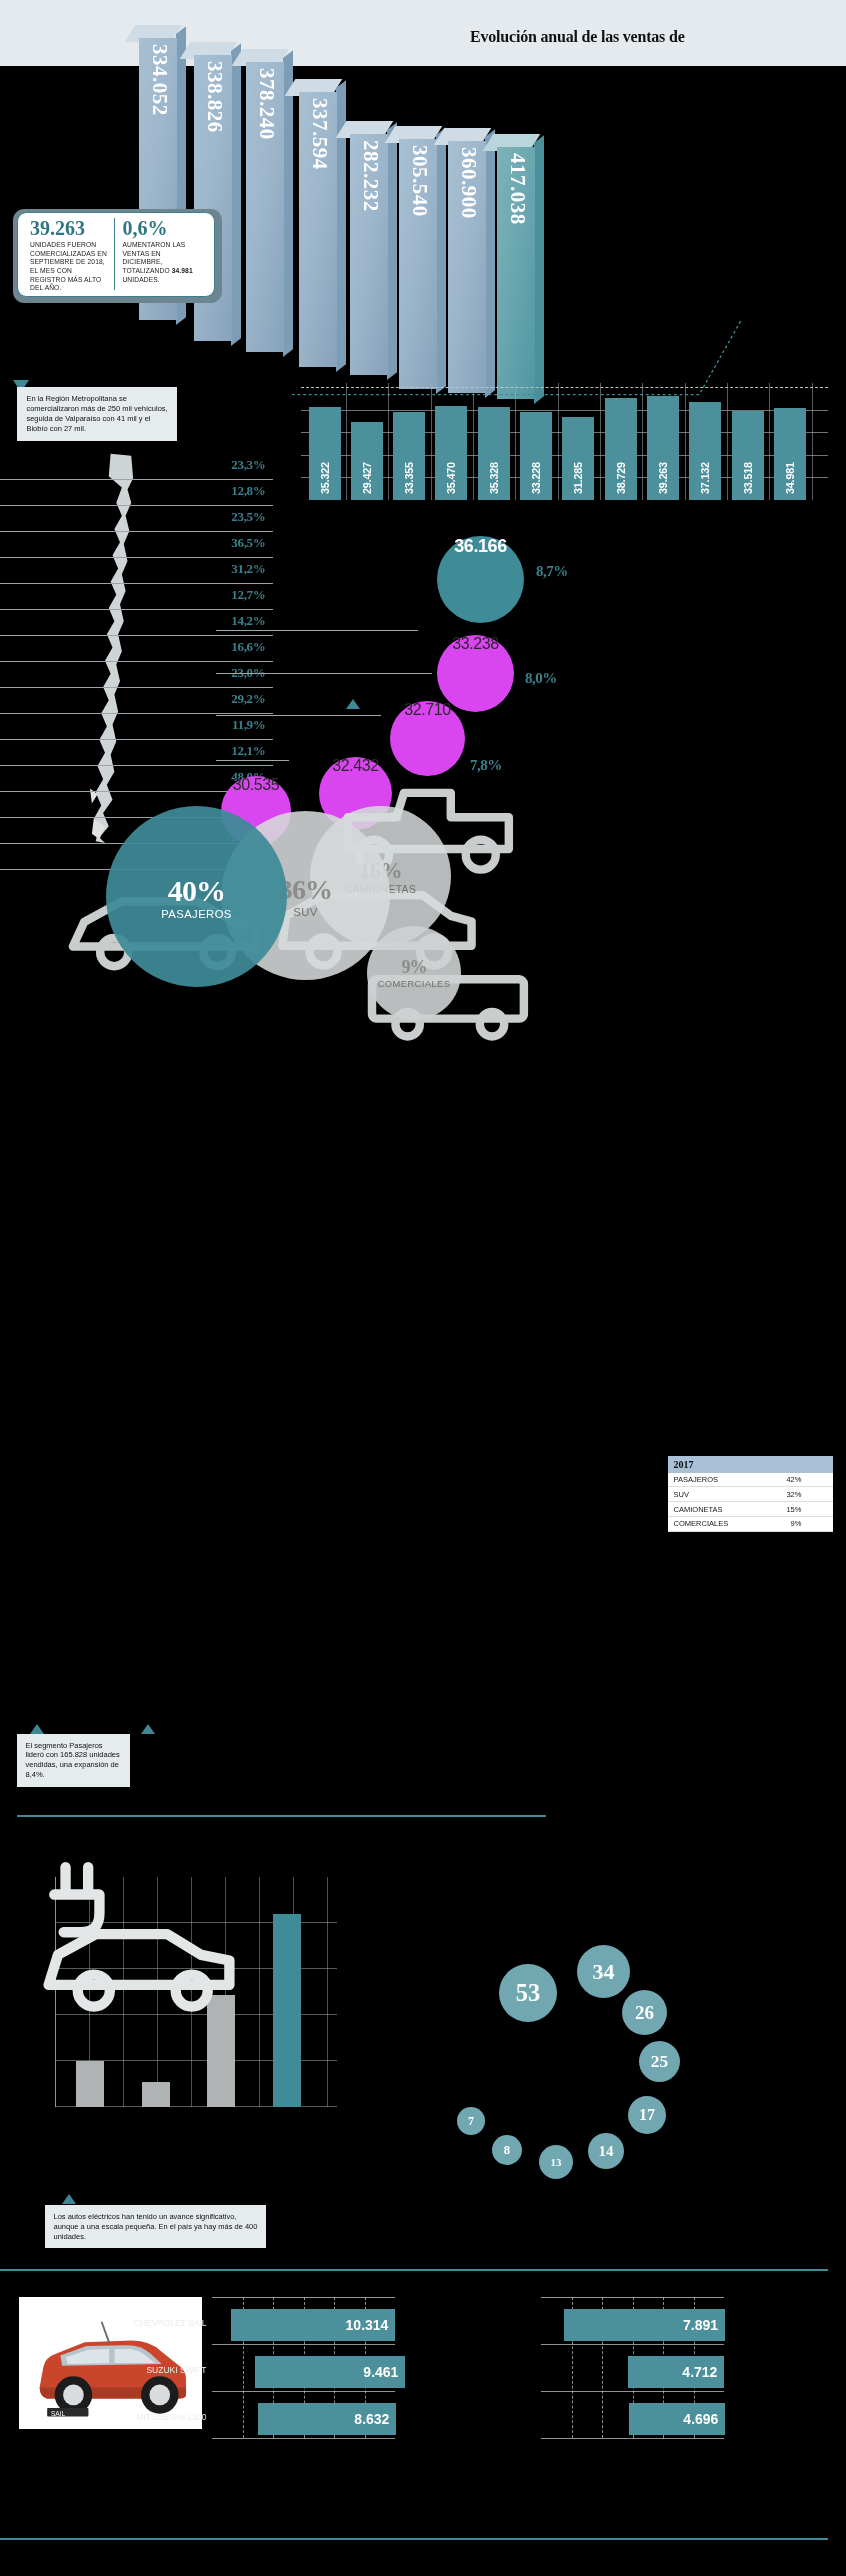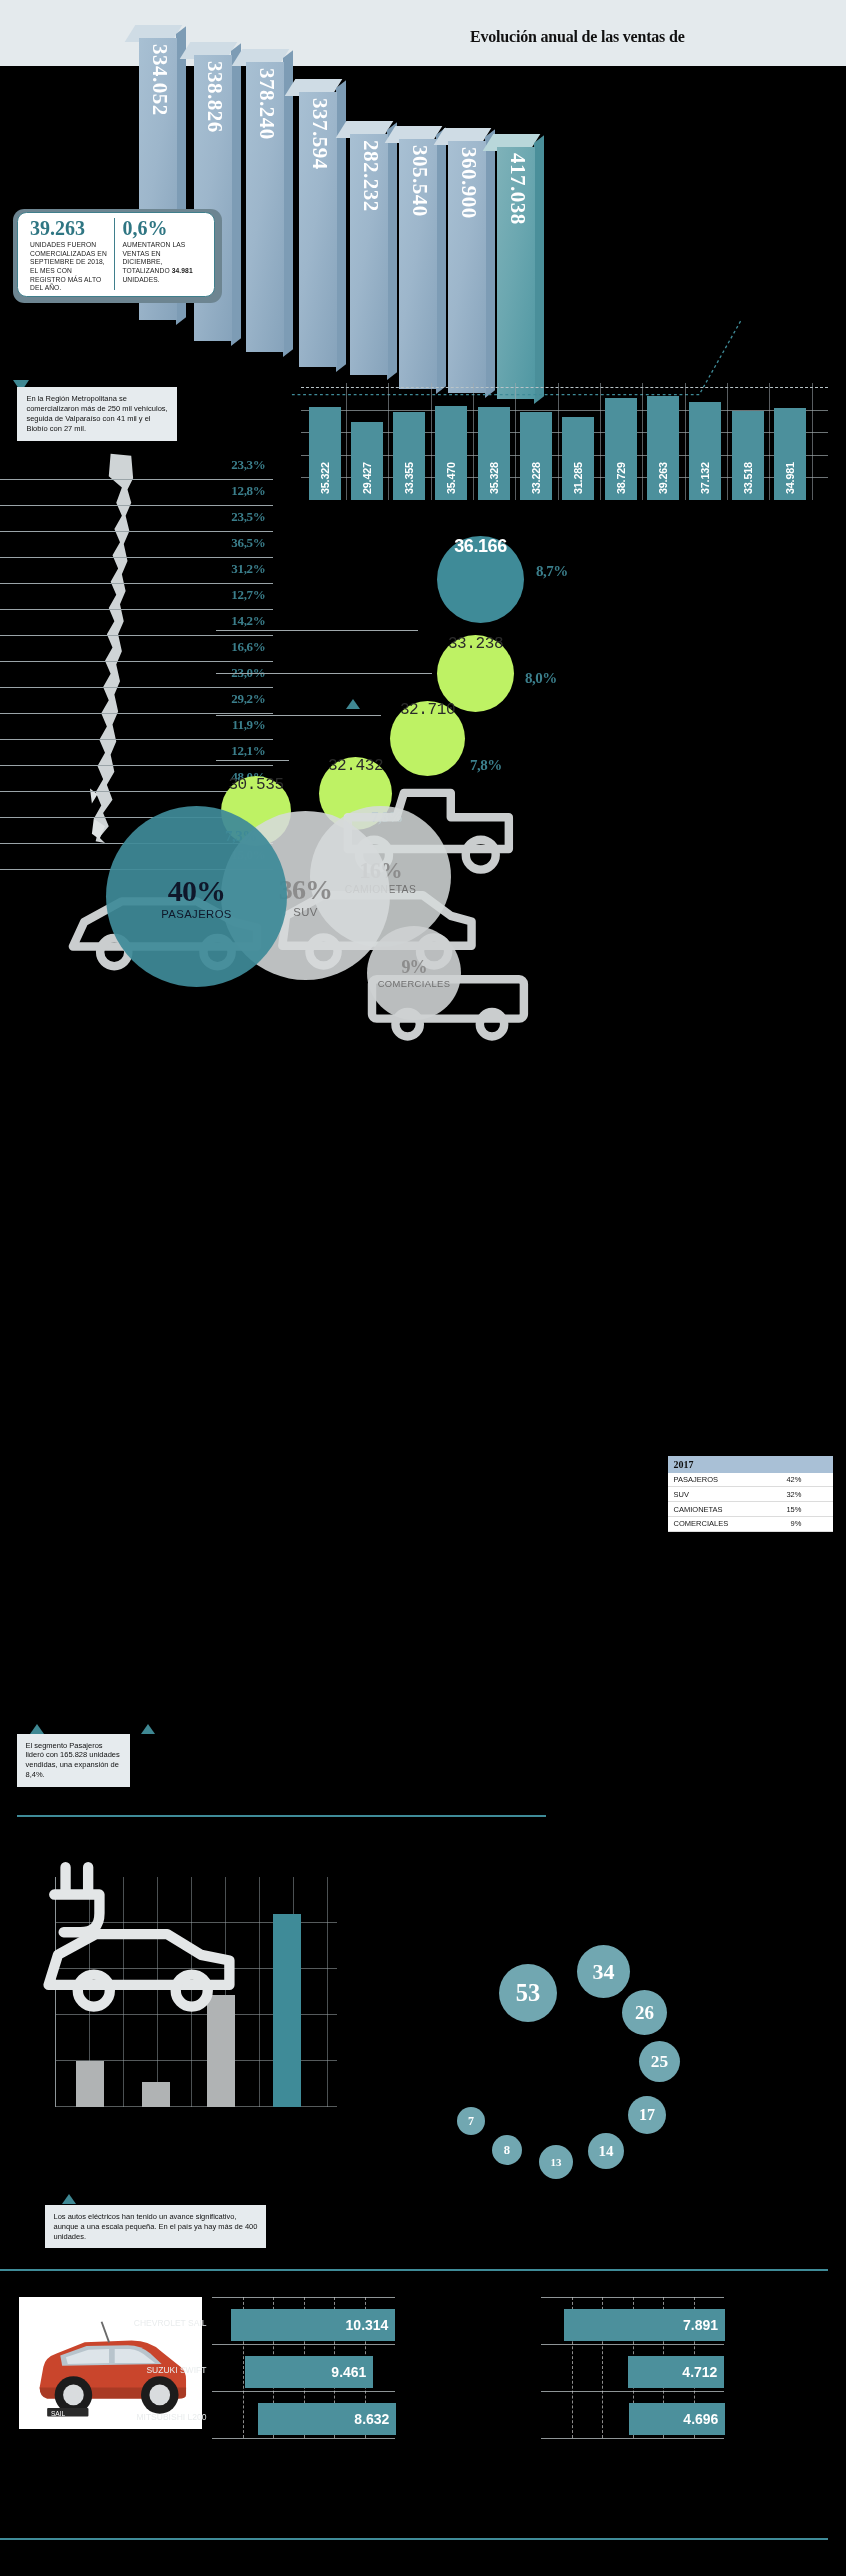--- a/index.html
+++ b/index.html
@@ -130,21 +130,21 @@
     position: absolute; top: -3.8px; width: 0.9px; height: 117px; background: rgba(160,170,174,.55);
   }
 
   
   .brands { position: absolute; left: 169px; top: 527px; width: 677px; height: 282px; }
   .bub {
     position: absolute; border-radius: 50%;
     display: flex; justify-content: center;
     font-family: "Liberation Sans", sans-serif;
   }
-  .bub.grey { background: #bef264; color: #2b2b2b; font-family: Liberation Mono, monospace; }
+  .bub.grey { background: #d946ef; color: #2b2b2b; }
   .bub.teal { background: #3f8b98; color: #fff; }
   .bub span { font-size: 16px; letter-spacing: -0.4px; }
   .bub.teal span { font-weight: bold; font-size: 18px; }
   .bpct {
     position: absolute; font-family: "Liberation Serif", serif;
     font-weight: bold; font-size: 15px; color: #3b7f8c; letter-spacing: -0.5px;
   }
   .bline { position: absolute; border-top: 0.9px solid #9fa8ab; }
 
   .brand-note {
@@ -161,21 +161,21 @@
   .segments { position: absolute; left: 0; top: 785px; width: 846px; height: 245px; }
   .veh { position: absolute; opacity: .92; }
   .seg-circle {
     position: absolute; border-radius: 50%;
     display: flex; flex-direction: column; align-items: center; justify-content: center;
   }
   .seg-circle .pct {
     font-family: "Liberation Serif", serif; font-weight: bold; letter-spacing: -0.9px;
   }
   .seg-circle .nm { text-transform: uppercase; letter-spacing: 0.4px; }
-  .seg-pasajeros { background: rgba(62,138,152,.93); color: #0f172a; }
+  .seg-pasajeros { background: rgba(62,138,152,.93); color: #ffffff; }
   .seg-suv { background: rgba(214,218,219,.88); color: #8c8c8c; }
   .seg-camionetas { background: rgba(214,218,219,.85); color: #8c8c8c; }
   .seg-comerciales { background: rgba(206,210,211,.9); color: #8c8c8c; }
 
   .tbl2017 {
     position: absolute; left: 668px; top: 1456px; width: 165px;
     background: #fff; font-size: 7.5px;
   }
   .tbl2017 .hd {
     background: #a9c0d6; color: #0f0f0f; font-weight: bold; font-size: 10px;
@@ -595,21 +595,21 @@
           <div class="hl2" style="top: 47px;"></div>
           <div class="hl2" style="top: 94px;"></div>
           <div class="hl2" style="top: 141px;"></div>
         </div>
         <div class="mrow" style="left: 212px; top: 52px; width: 183px;">
           <div class="mname">CHEVROLET SAIL</div>
           <div class="mb" style="width: 164px; left: 19px;">10.314</div>
         </div>
         <div class="mrow" style="left: 212px; top: 99px; width: 183px;">
           <div class="mname">SUZUKI SWIFT</div>
-          <div class="mb" style="width: 128px; left: 33px;">9.461</div>
+          <div class="mb" style="width: 150px; left: 43px;">9.461</div>
         </div>
         <div class="mrow" style="left: 212px; top: 146px; width: 183px;">
           <div class="mname">MITSUBISHI L200</div>
           <div class="mb" style="width: 138px; left: 46px;">8.632</div>
         </div>
       </div>
     <div id="modelsright" style="position:absolute;left:0;top:0;width:846px;height:319px;">
         <div class="mgrid" style="left: 541px; top: 40px; width: 183px; height: 141px;">
           <div class="gl" style="left: 31px;"></div>
           <div class="gl" style="left: 61px;"></div>

